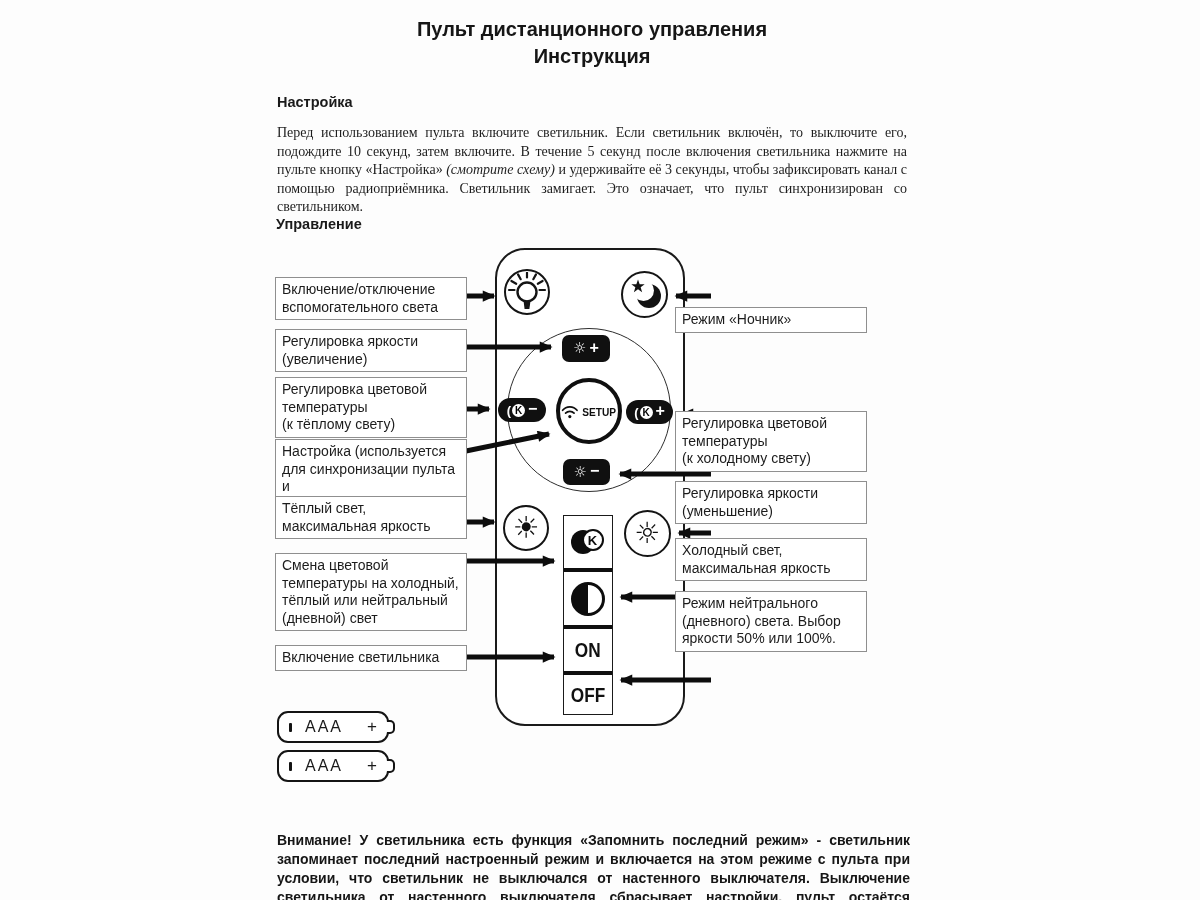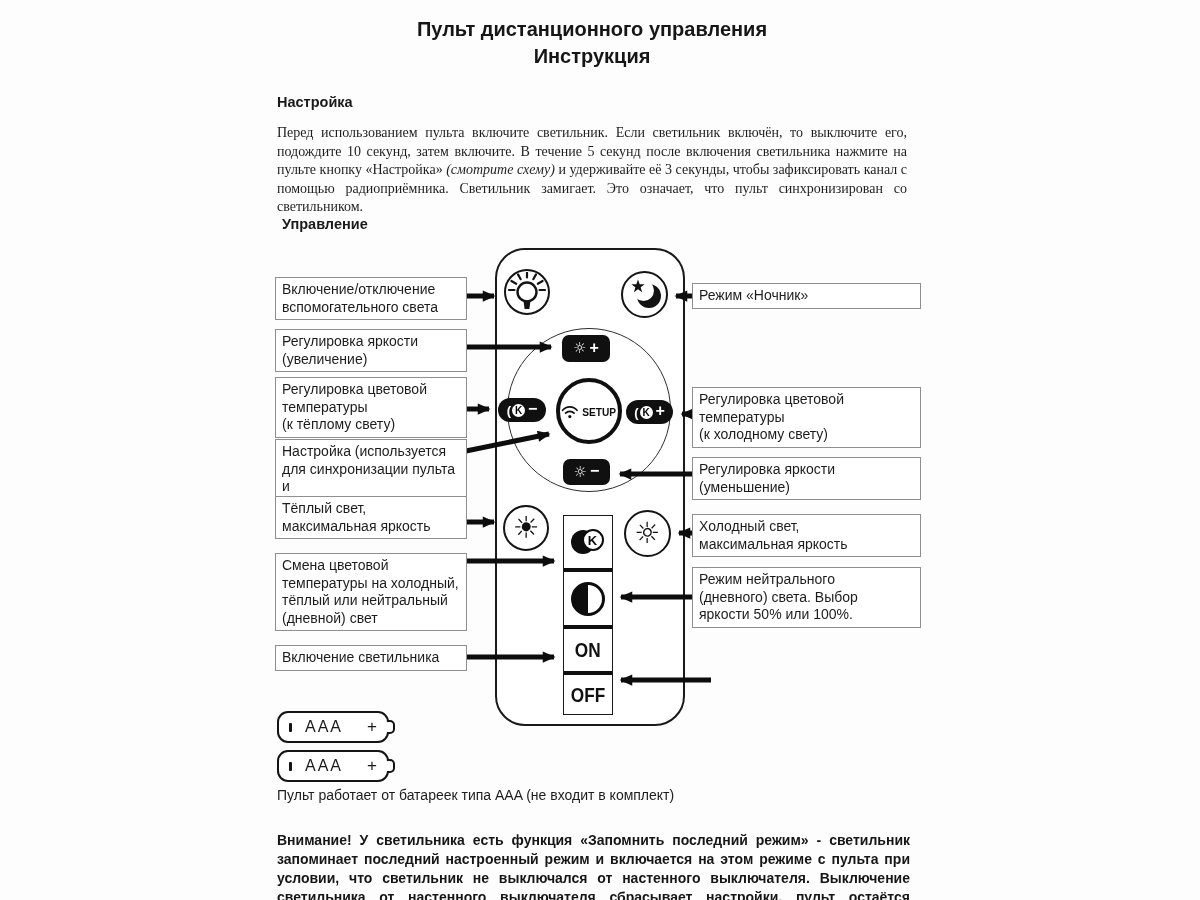--- a/index.html
+++ b/index.html
@@ -7,35 +7,35 @@
     position:relative; width:1200px; height:900px; background:#fdfdfd;
     font-family:"Liberation Sans", sans-serif; color:#1c1c1c; overflow:hidden;padding-left:14px;
   }
   
   .title {
     position:absolute; left:277px; top:16px; width:630px; text-align:center;
     font-weight:bold; font-size:20px; line-height:27px; color:#161616;
   }
   .heading { position:absolute; font-weight:bold; font-size:14.5px; color:#1a1a1a; }
   #setup-heading   { left:277px; top:94px; }
-  #control-heading { left:282px; top:216px; }
+  #control-heading { left:276px; top:216px; }
   .para { position:absolute; font-size:14px; line-height:18.6px; text-align:justify; color:#1e1e1e; }
   #setup-para   { left:277px; top:110px; width:630px;font-family:Liberation Serif, serif; }
   #warning-para { left:277px; top:817px; width:633px; font-weight:bold; line-height:19px; color:#161616; }
   #setup-para i { font-style:italic; }
   #battery-note { position:absolute; left:277px; top:787px; font-size:14px; }
 
   
   .label-box {
     position:absolute; box-sizing:border-box; background:#fff;
     border:1px solid #8f8f8f; font-size:14px; line-height:17.5px;
     padding:3px 6px; white-space:pre-line; z-index:10;
   }
   .lbox { left:275px; width:192px; }
-  .rbox { left:692px; width:229px; }
+  .rbox { left:675px; width:192px;margin-top:24px; }
   #lb0 { top:277px; } #lb1 { top:329px; } #lb2 { top:377px; }
   #lb3 { top:439px; } #lb4 { top:496px; } #lb5 { top:553px; } #lb6 { top:645px; }
   #rb0 { top:283px; } #rb1 { top:387px; } #rb2 { top:457px; }
   #rb3 { top:514px; } #rb4 { top:567px; } #rb5 { top:667px; }
 
   
   .arrows { position:absolute; left:0; top:0; z-index:5; pointer-events:none; }
 
   
   .remote-body {
@@ -277,17 +277,16 @@
     <span class="bat-label">AAA</span>
     <span class="bat-plus">+</span>
     <span class="bat-nub"></span>
   </div>
   <div class="battery" id="bat2">
     <span class="bat-tick"></span>
     <span class="bat-label">AAA</span>
     <span class="bat-plus">+</span>
     <span class="bat-nub"></span>
   </div>
-  <div id="battery-note">Пульт работает от батареек типа AAA (не входит в комплект)</div>
 
   <p class="para" id="warning-para">Внимание! У светильника есть функция «Запомнить последний режим» - светильник запоминает последний настроенный режим и включается на этом режиме с пульта при условии, что светильник не выключался от настенного выключателя. Выключение светильника от настенного выключателя сбрасывает настройки, пульт остаётся привязанным.</p>
 
 </div>
 
 </body></html>

